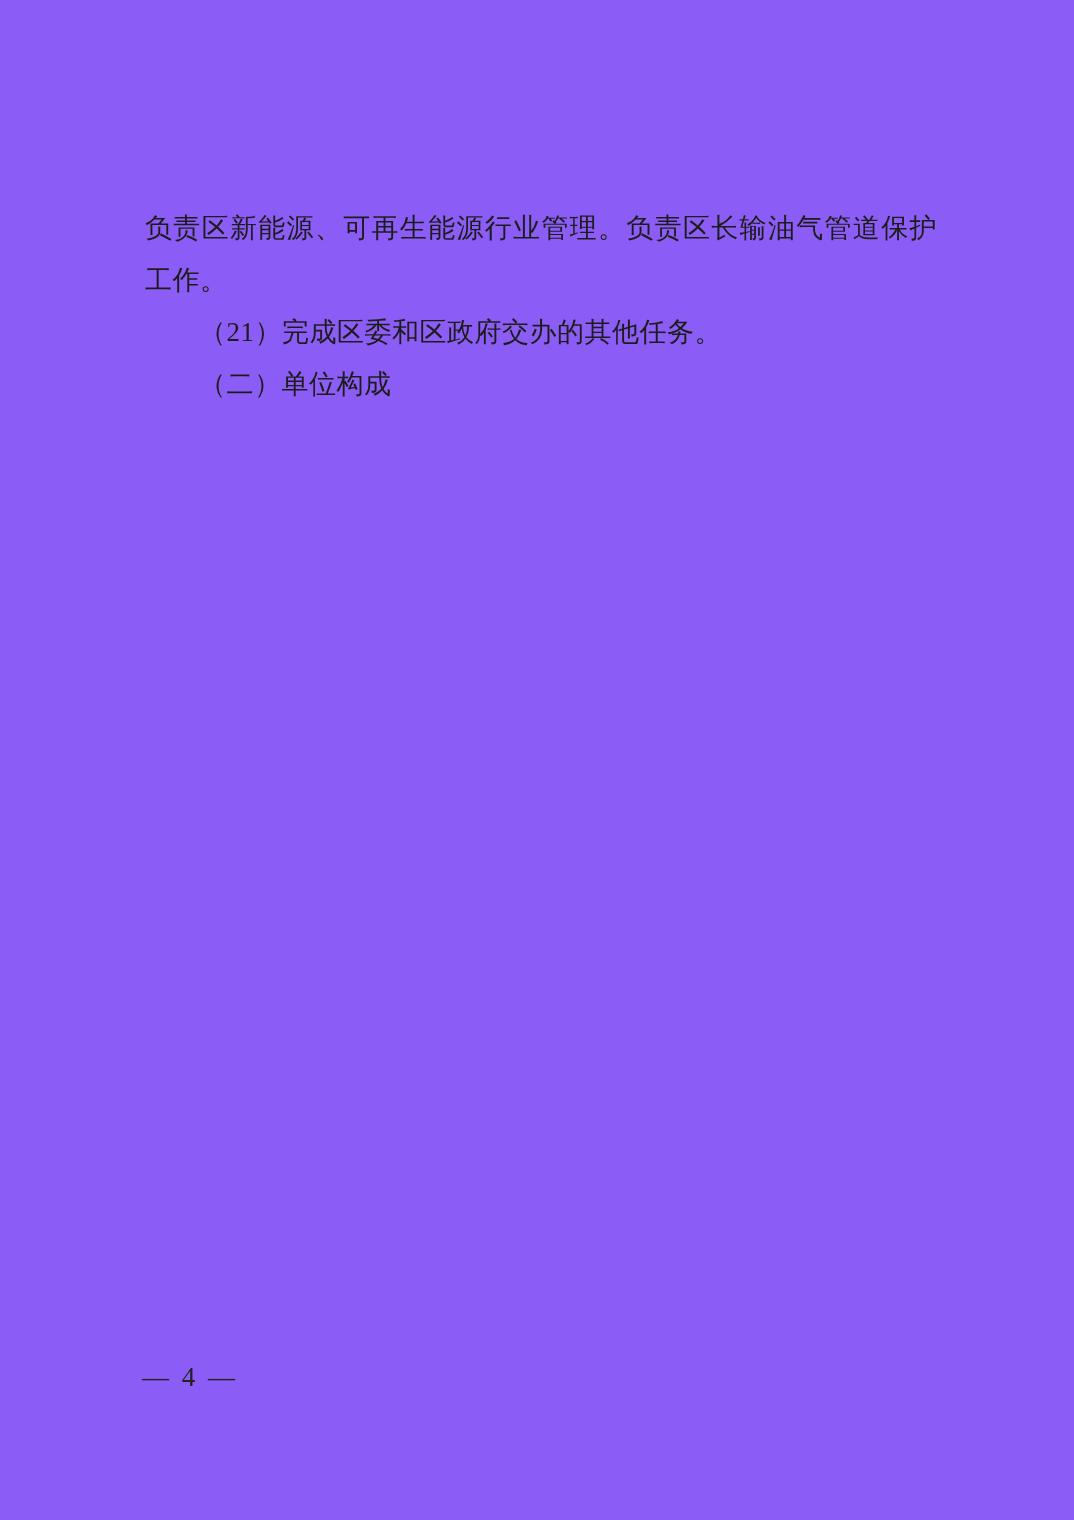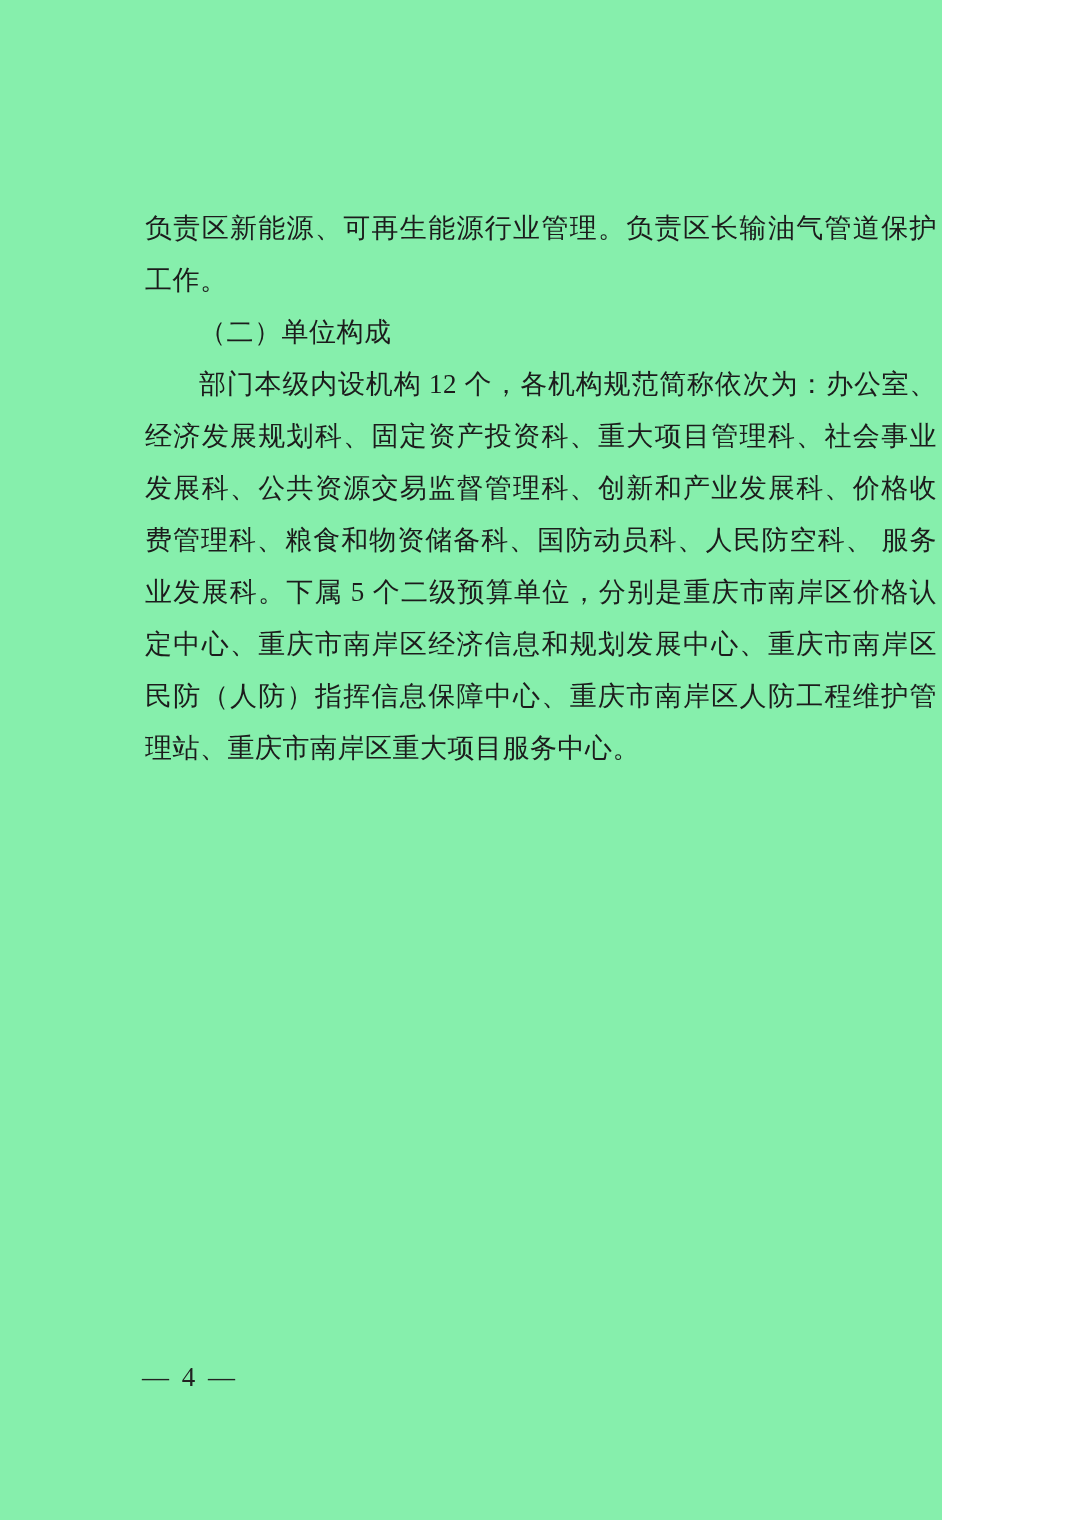--- a/index.html
+++ b/index.html
@@ -2,23 +2,23 @@
 <html><head>
 <meta charset="utf-8">
 <style>
   html, body {
     margin: 0;
     padding: 0;
     background: #ffffff;
   }
   .page {
     position: relative;
-    width: 942px;
+    width: 1074px;
     height: 1520px;
-    background: #86efac;
+    background: #8b5cf6;
     overflow: hidden;
     font-family: "Liberation Serif", "DejaVu Serif", serif;
     color: #1c1c1c;
   }
   .content {
     position: absolute;
     left: 145px;
     top: 202px;
     width: 792px;
   }
@@ -58,17 +58,17 @@
     letter-spacing: 3px;
     color: #222222;
   }
 </style>
 </head>
 <body>
 
 <div class="page">
   <div class="content">
     <p class="body">负责区新能源、可再生能源行业管理。负责区长输油气管道保护工作。</p>
+    <p class="body indent spaced">（21）完成区委和区政府交办的其他任务。</p>
     <p class="body indent subheading">（二）单位构成</p>
-    <p class="body indent">部门本级内设机构 12 个，各机构规范简称依次为：办公室、经济发展规划科、固定资产投资科、重大项目管理科、社会事业发展科、公共资源交易监督管理科、创新和产业发展科、价格收费管理科、粮食和物资储备科、国防动员科、人民防空科、 服务业发展科。下属 5 个二级预算单位，分别是重庆市南岸区价格认定中心、重庆市南岸区经济信息和规划发展中心、重庆市南岸区民防（人防）指挥信息保障中心、重庆市南岸区人防工程维护管理站、重庆市南岸区重大项目服务中心。</p>
   </div>
   <div class="page-number">— 4 —</div>
 </div>
 
 </body></html>

